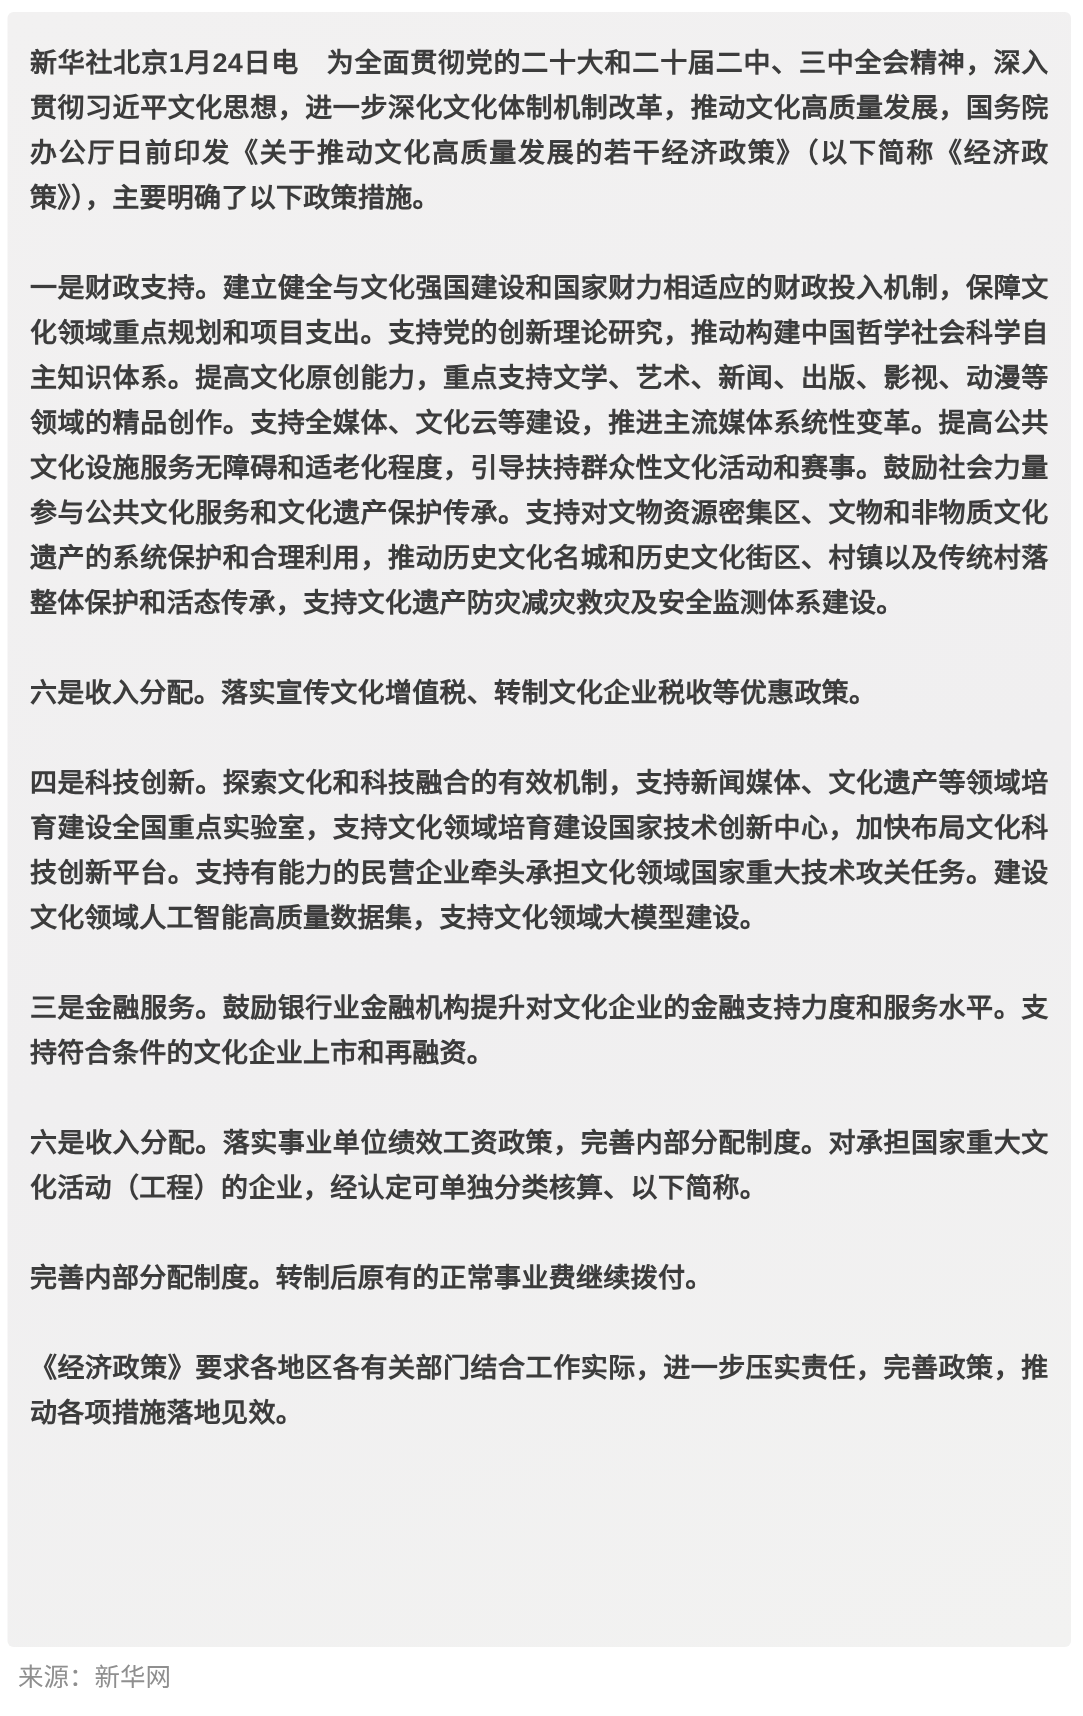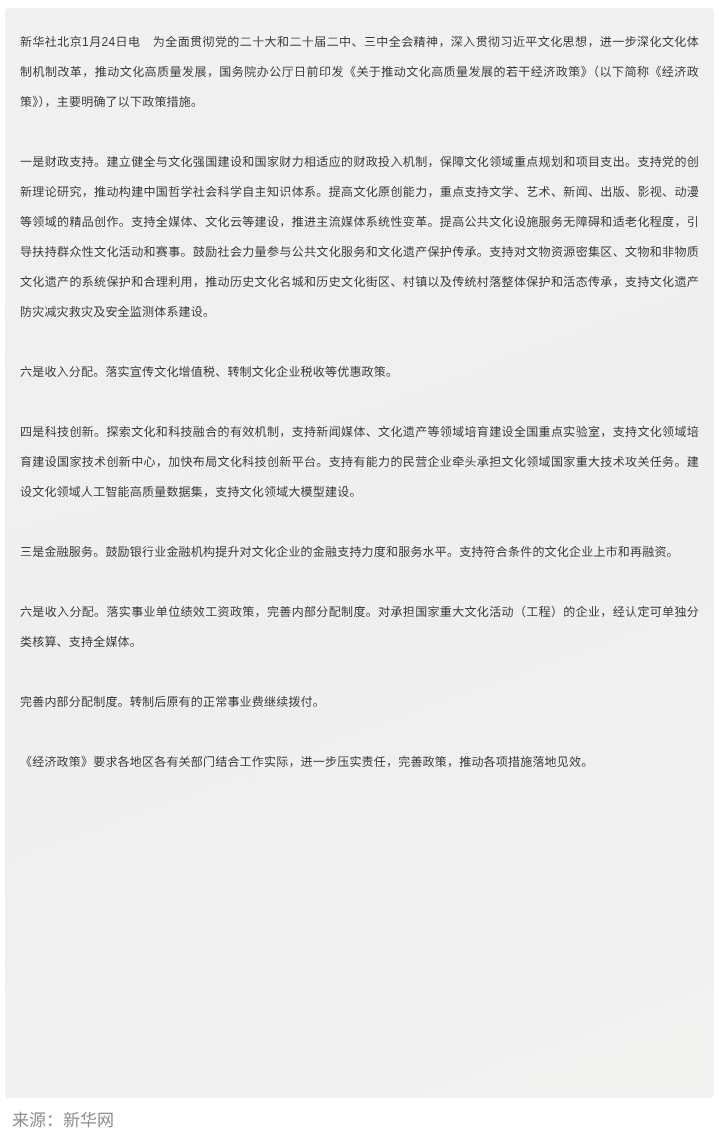--- a/index.html
+++ b/index.html
@@ -21,49 +21,51 @@
     width: 709px;
     height: 1090px;
     box-sizing: border-box;
     background: #f1f1f1;
     background: linear-gradient(160deg, #f2f1f1 0%, #f0eff0 55%, #f2f2f1 100%);
     border-radius: 4px;
     padding: 0 15px;
     overflow: hidden;
   }
   .article p {
-    font-size: 12px;
+    font-size: 18px;
     line-height: 30px;
     color: #3c3c3c;
     margin: 30px 0;
     text-align: justify;
     letter-spacing: 0.2px;
     word-break: break-all;
+    font-weight: bold;
   }
   .article p:first-child {
     margin-top: 19px;
   }
   .source-line {
     position: absolute;
     left: 12px;
     top: 1108px;
     font-size: 17px;
     line-height: 26px;
     color: #8f8f8f;
+    font-family: Liberation Mono, monospace;
   }
 </style>
 </head>
 <body>
 
 <div class="content-card">
   <div class="article">
     <p>新华社北京1月24日电　为全面贯彻党的二十大和二十届二中、三中全会精神，深入贯彻习近平文化思想，进一步深化文化体制机制改革，推动文化高质量发展，国务院办公厅日前印发《关于推动文化高质量发展的若干经济政策》（以下简称《经济政策》），主要明确了以下政策措施。</p>
     <p>一是财政支持。建立健全与文化强国建设和国家财力相适应的财政投入机制，保障文化领域重点规划和项目支出。支持党的创新理论研究，推动构建中国哲学社会科学自主知识体系。提高文化原创能力，重点支持文学、艺术、新闻、出版、影视、动漫等领域的精品创作。支持全媒体、文化云等建设，推进主流媒体系统性变革。提高公共文化设施服务无障碍和适老化程度，引导扶持群众性文化活动和赛事。鼓励社会力量参与公共文化服务和文化遗产保护传承。支持对文物资源密集区、文物和非物质文化遗产的系统保护和合理利用，推动历史文化名城和历史文化街区、村镇以及传统村落整体保护和活态传承，支持文化遗产防灾减灾救灾及安全监测体系建设。</p>
     <p>六是收入分配。落实宣传文化增值税、转制文化企业税收等优惠政策。</p>
     <p>四是科技创新。探索文化和科技融合的有效机制，支持新闻媒体、文化遗产等领域培育建设全国重点实验室，支持文化领域培育建设国家技术创新中心，加快布局文化科技创新平台。支持有能力的民营企业牵头承担文化领域国家重大技术攻关任务。建设文化领域人工智能高质量数据集，支持文化领域大模型建设。</p>
     <p>三是金融服务。鼓励银行业金融机构提升对文化企业的金融支持力度和服务水平。支持符合条件的文化企业上市和再融资。</p>
-    <p>六是收入分配。落实事业单位绩效工资政策，完善内部分配制度。对承担国家重大文化活动（工程）的企业，经认定可单独分类核算、支持全媒体。</p>
+    <p>六是收入分配。落实事业单位绩效工资政策，完善内部分配制度。对承担国家重大文化活动（工程）的企业，经认定可单独分类核算、以下简称。</p>
     <p>完善内部分配制度。转制后原有的正常事业费继续拨付。</p>
     <p>《经济政策》要求各地区各有关部门结合工作实际，进一步压实责任，完善政策，推动各项措施落地见效。</p>
   </div>
 </div>
 
 <div class="source-line">来源：新华网</div>
 
 </body></html>

